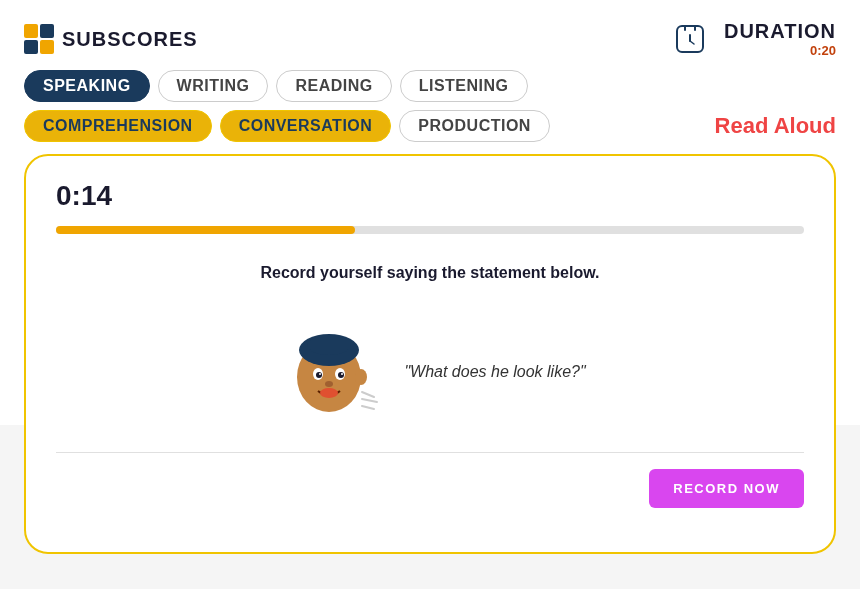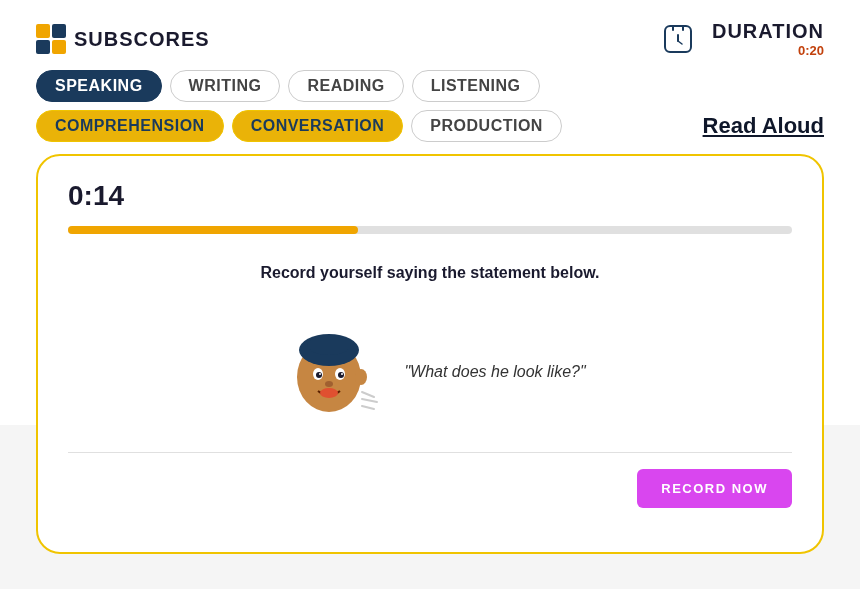--- a/index.html
+++ b/index.html
@@ -9,21 +9,21 @@
       width: 860px;
       height: 589px;
       overflow: hidden;
       position: relative;
     }
 
     .app-container {
       width: 860px;
       height: 425px;
       background: #fff;
-      padding: 20px 36px;
+      padding: 20px 24px;
       position: relative;
     }
 
     
     .header {
       display: flex;
       align-items: center;
       justify-content: space-between;
       margin-bottom: 12px;
     }
@@ -114,23 +114,22 @@
     .nav-btn.active-gold {
       background: #eab308;
       color: #1a3a5c;
       border-color: #f0c400;
       font-weight: 700;
     }
 
     .read-aloud-label {
       font-size: 22px;
       font-weight: 700;
-      color: #0f172a;
+      color: #ef4444;
       margin-left: auto;
-      text-decoration: underline;
     }
 
     
     .main-card {
       border: 2px solid #f0c400;
       border-radius: 24px;
       padding: 24px 30px;
       background: #fff;
       min-height: 400px;
       position: relative;

